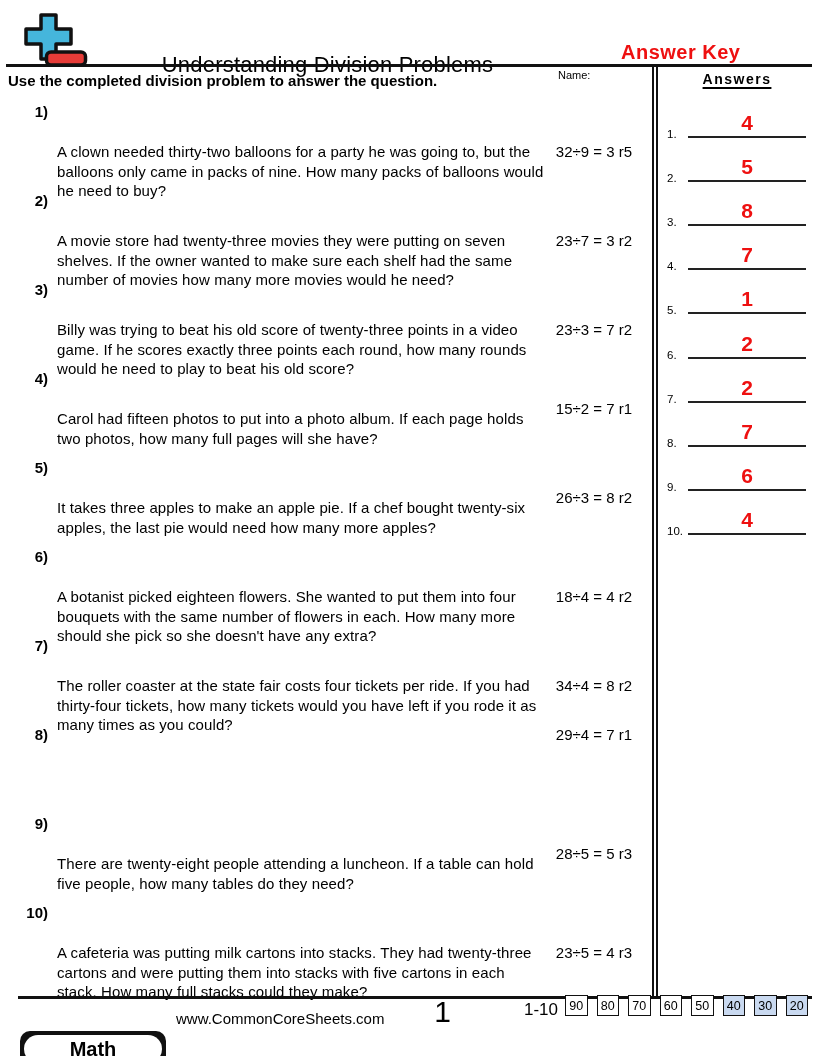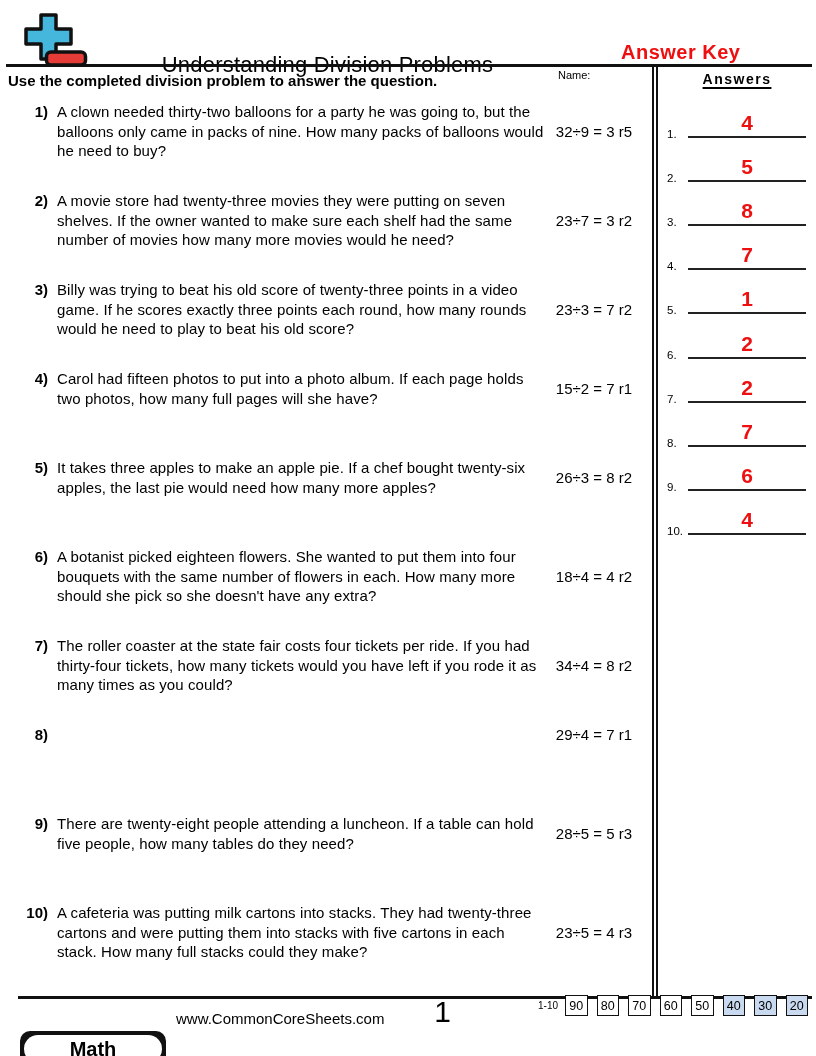--- a/index.html
+++ b/index.html
@@ -24,29 +24,29 @@
   
   .answers-col{position:absolute;left:652px;top:67px;width:164px;height:930px;border-left:6px double var(--ink);box-sizing:border-box;}
   .answers-title{margin-top:4px;text-align:center;font-size:14px;font-weight:bold;letter-spacing:1.5px;text-decoration:underline;text-decoration-thickness:2px;text-underline-offset:3px;}
   .ans-row{position:absolute;left:0;width:100%;height:36px;}
   .ans-num{position:absolute;left:9px;bottom:-2px;font-size:11.5px;}
   .ans-line{position:absolute;left:30px;right:10px;bottom:0;border-bottom:2px solid #222;}
   .ans-val{position:absolute;left:30px;right:10px;bottom:3px;text-align:center;font-size:21px;font-weight:bold;color:var(--red);}
   
   .problem{position:absolute;left:12px;width:632px;display:flex;align-items:flex-start;box-sizing:border-box;padding-right:12px;}
   .p-num{flex:none;width:45px;box-sizing:border-box;padding-right:9px;text-align:right;font-weight:bold;font-size:15px;line-height:19.5px;}
-  .p-text{flex:none;width:490px;font-size:15px;line-height:19.5px;letter-spacing:.1px;}
+  .p-text{flex:none;width:490px;font-size:15px;line-height:19.5px;letter-spacing:.1px;margin-top:40px;}
   .p-eq{flex:1;align-self:center;text-align:right;font-size:15px;white-space:nowrap;}
   
   .footer-line{position:absolute;left:18px;top:996px;width:794px;height:3px;background:var(--ink);}
   .math-badge{position:absolute;left:20px;top:1031px;width:146px;height:36px;background:var(--ink);border-radius:10px;display:flex;z-index:2;}
   .math-pill{flex:1;margin:4px;background:#fff;border-radius:15px;display:flex;align-items:center;justify-content:center;font-weight:bold;font-size:20px;}
   .website{position:absolute;left:176px;top:1010px;font-size:15px;}
   .page-num{position:absolute;left:400px;top:995px;width:85px;text-align:center;font-size:30px;}
-  .score-label{position:absolute;left:520px;top:1000px;width:38px;text-align:right;font-size:10px;}
+  .score-label{position:absolute;left:520px;top:1000px;width:38px;text-align:right;font-size:17px;}
   .score-table{position:absolute;left:565px;top:995px;display:flex;gap:9px;z-index:2;}
   .score-cell{width:20.5px;height:19px;border:1.5px solid var(--ink);background:#fff;display:flex;align-items:center;justify-content:center;font-size:12.5px;}
   .score-cell.shaded{background:var(--shade-blue);}
 </style>
 </head>
 <body>
 
 <div class="page">
 
   <div class="logo">

